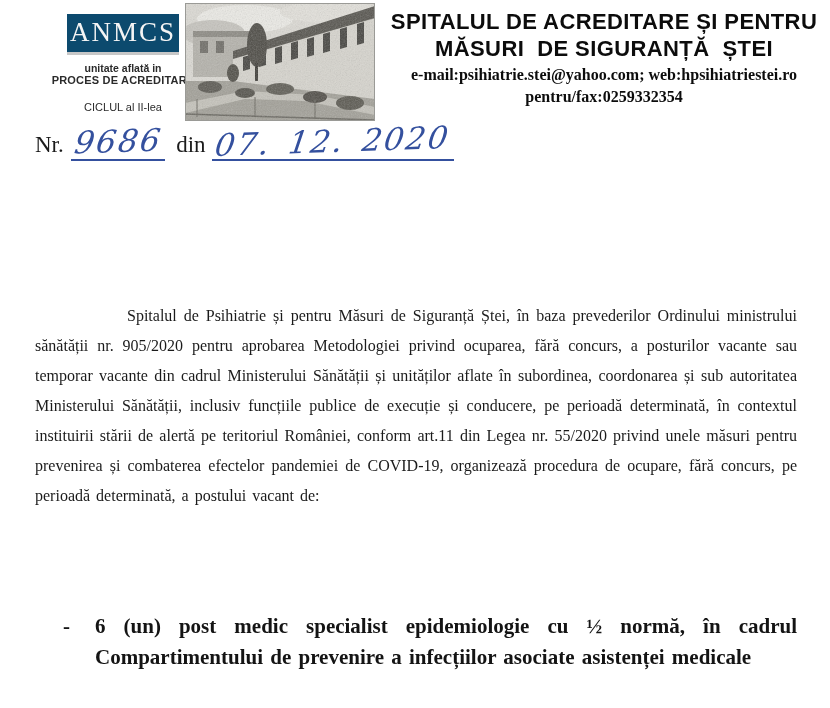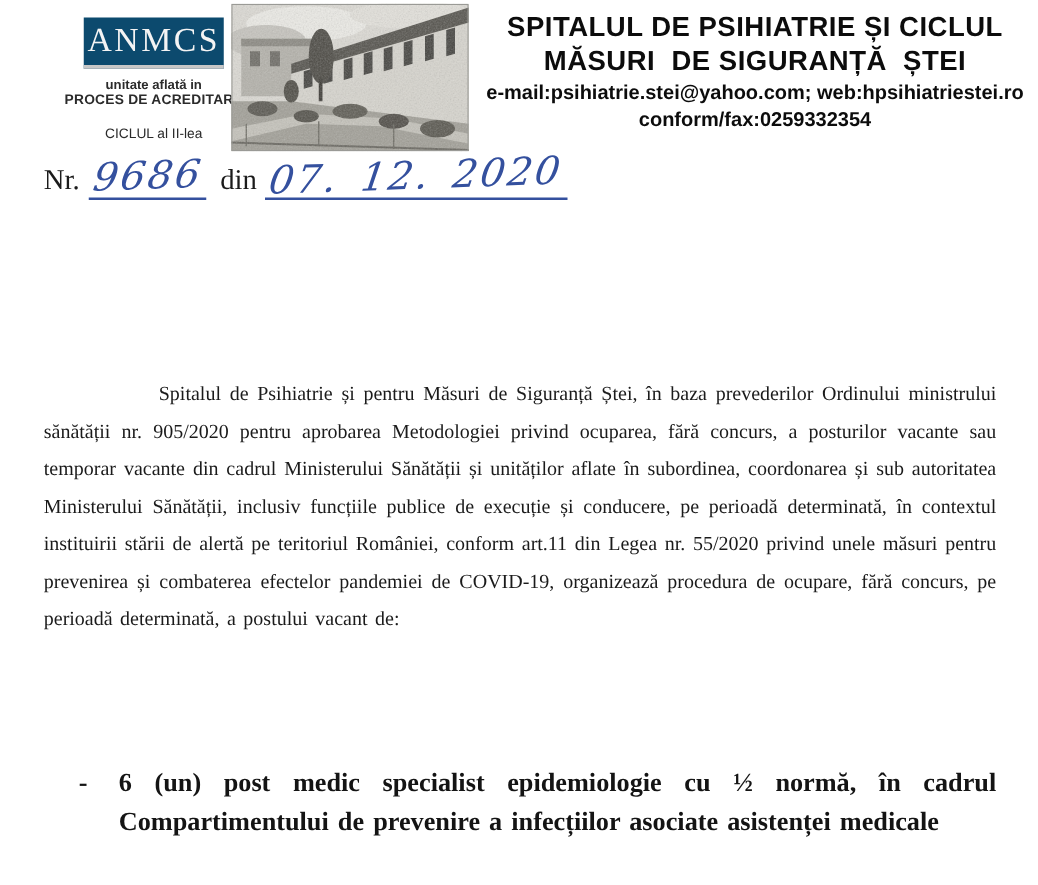--- a/index.html
+++ b/index.html
@@ -16,21 +16,21 @@
   .accred-line1{margin-top:7px;font-size:10.5px;font-weight:bold;}
   .accred-line2{font-size:11px;font-weight:bold;white-space:nowrap;letter-spacing:.2px;}
   .accred-line3{margin-top:15px;font-size:11px;font-weight:normal;}
   .photo{position:absolute;left:185px;top:3px;width:190px;height:118px;}
   .photo svg{display:block;width:100%;height:100%;}
   .org{position:absolute;left:378px;top:8px;width:452px;text-align:center;color:#0c0c0c;}
   .org-title{font-family:"Liberation Sans",sans-serif;font-weight:bold;font-size:22px;
              line-height:27px;white-space:pre-wrap;letter-spacing:.4px;}
   .org-address{font-family:"Liberation Sans",sans-serif;font-weight:bold;font-size:17px;
                margin-top:3px;}
-  .org-contact,.org-phone{font-family:Liberation Sans, sans-serif;font-weight:bold;
+  .org-contact,.org-phone{font-family:Liberation Serif, serif;font-weight:bold;
                           font-size:16px;line-height:19px;margin-top:3px;}
   
   .refline{position:absolute;left:35px;top:126px;font-size:23px;color:#1b1b1b;}
   .refline *{vertical-align:baseline;}
   .ref-label{display:inline-block;}
   .ref-label.din{margin-left:4px;}
   .blank{display:inline-block;border-bottom:2px solid var(--ink,#34509e);
          padding:0 4px 1px 4px;margin:0 1px;text-align:center;}
   .blank.number{min-width:60px;}
   .blank.date{min-width:200px;}
@@ -104,24 +104,24 @@
         <line x1="0" y1="111" x2="190" y2="117" stroke="#6a6861" stroke-width="1.5"></line>
         <line x1="12" y1="96" x2="12" y2="114" stroke="#6a6861" stroke-width="1"></line>
         <line x1="70" y1="94" x2="70" y2="114" stroke="#6a6861" stroke-width="1"></line>
         <line x1="130" y1="96" x2="130" y2="116" stroke="#6a6861" stroke-width="1"></line>
         <rect width="190" height="118" filter="url(#grain)" opacity="0.32"></rect>
         <rect x="0.5" y="0.5" width="189" height="117" fill="none" stroke="#9a9a96" stroke-width="1"></rect>
       </svg>
     </div>
 
     <div class="org">
-      <div class="org-title">SPITALUL DE PSIHIATRIE ȘI CICLUL</div>
+      <div class="org-title">SPITALUL DE ACREDITARE ȘI PENTRU</div>
       <div class="org-title">MĂSURI  DE SIGURANȚĂ  ȘTEI</div>
       <div class="org-contact">e-mail:psihiatrie.stei@yahoo.com; web:hpsihiatriestei.ro</div>
-      <div class="org-phone">conform/fax:0259332354</div>
+      <div class="org-phone">pentru/fax:0259332354</div>
     </div>
 
   </header>
 
   <div class="refline">
     <span class="ref-label">Nr.</span>
     <span class="blank number"><span class="hand">9686</span></span>
     <span class="ref-label din">din</span>
     <span class="blank date"><span class="hand date-text">07. 12. 2020</span></span>
   </div>

